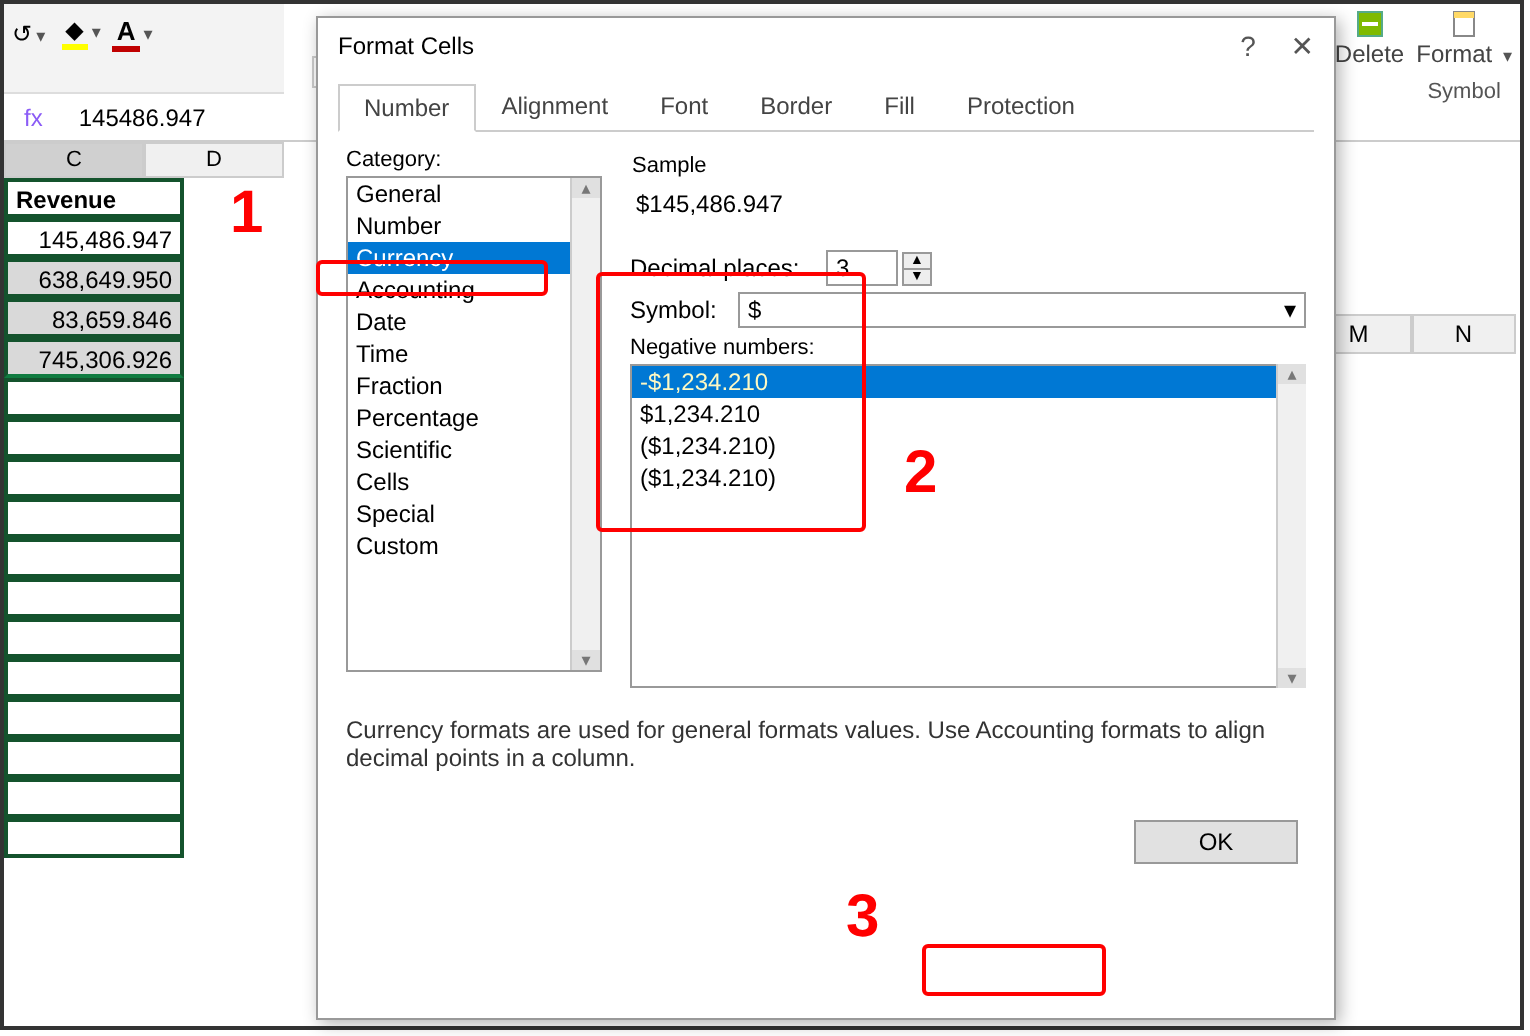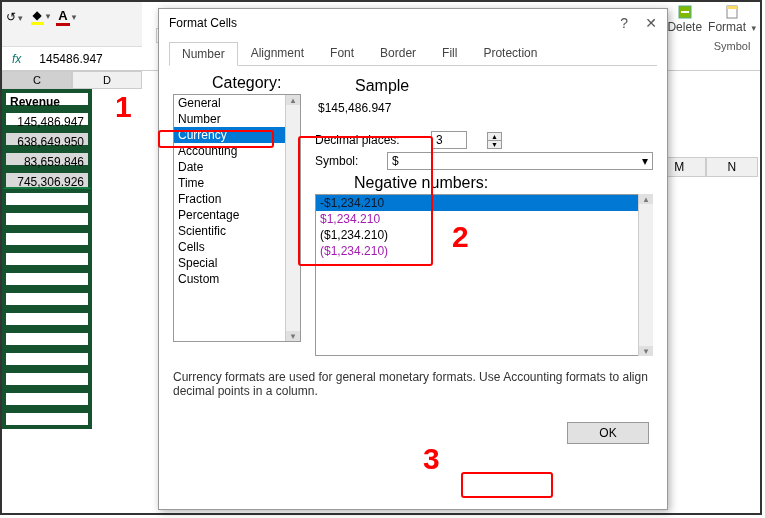--- a/index.html
+++ b/index.html
@@ -13,62 +13,62 @@
 .ribbon-icon { width: 16px; height: 16px; }
 .dialog-launcher { font-size: 10px; color: #666; padding: 1px 3px; border: 1px solid #ccc; background: #fff; margin-left: 80px; margin-top: 24px; }
 .small-a { font-size: 13px; }
 .fill-color { border-bottom: 3px solid #ffff00; padding: 0 2px; }
 .font-color { border-bottom: 3px solid #c00000; padding: 0 2px; color: #000; font-weight: bold;}
 .dd { font-size: 9px; margin-left: 2px; color: #555; }
 .ribbon-hint { color: #555; font-size: 11px; margin-top: 2px; }
 
 
 .fbar { display: flex; align-items: center; height: 24px; border-bottom: 1px solid #ccc; background: #fff; }
-.fx { font-style: italic; color: #0f766e; padding: 0 10px; }
+.fx { color: #8b5cf6; padding: 0 10px; }
 .fval { padding: 0 8px; }
 
 
 .sheet { position: absolute; left: 0; top: 69px; width: 140px; }
 .colhdr { display: flex; }
 .colhdr div { flex: 1; text-align: center; background: #f0f0f0; border: 1px solid #ccc; font-size: 11px; padding: 2px 0; }
 .colhdr div.sel { background: #d0d0d0; }
-.cell { border: 4px solid #14532d; padding: 2px 4px; height: 20px; text-align: right; font-size: 12px; background: #fff; }
+.cell { border: 2px solid #14532d; padding: 2px 4px; height: 20px; text-align: right; font-size: 12px; background: #fff; }
 .cell.hdr { font-weight: bold; text-align: left; }
 .cell.sel { background: #d9d9d9; }
 .sheet-right { position: absolute; top: 155px; right: 2px; width: 105px; display:flex; }
 .sheet-right div { flex:1; text-align:center; border:1px solid #ccc; background:#f0f0f0; padding:2px 0; }
 
 
 .dialog { position: absolute; left: 156px; top: 6px; width: 510px; height: 502px; background: #fff; border: 1px solid #999; box-shadow: 2px 2px 8px rgba(0,0,0,.3); }
 .dlg-title { display: flex; justify-content: space-between; align-items: center; padding: 6px 10px; font-size: 13px; }
 .dlg-title .ctrls span { margin-left: 14px; font-size: 14px; color: #555; cursor: default; }
 .tabs { display: flex; border-bottom: 1px solid #ccc; margin: 4px 10px 0; }
 .tab { padding: 4px 12px; border: 1px solid transparent; color: #444; }
 .tab.active { border: 1px solid #ccc; border-bottom: 1px solid #fff; background: #fff; position: relative; top: 1px; }
 .dlg-body { padding: 8px 14px; display: flex; gap: 14px; }
 .col-left { width: 128px; }
-.lbl { font-size: 16px; margin-bottom: 2px; display: block; margin-left: 39px; }
+.lbl { font-size: 11px; margin-bottom: 2px; display: block; }
 .catlist { border: 1px solid #999; height: 248px; overflow-y: auto; background:#fff; position: relative; }
 .catlist::-webkit-scrollbar { width: 16px; }
 .catitem { padding: 1px 4px; font-size: 12px; }
 .catitem.sel { background: #0078d4; color: #fff; }
 .col-right { flex: 1; }
 .sample-box { border: 1px solid transparent; padding: 2px 0 8px; }
 .sample-val { padding: 4px 2px; }
-.row { display: flex; align-items: center; margin: 3px 0; gap: 20px; }
+.row { display: flex; align-items: center; margin: 3px 0; gap: 2px; }
 .row label { width: 96px; }
 .spin { width: 36px; border: 1px solid #999; padding: 1px 4px; background:#fff; }
 .spinbtns { display: flex; flex-direction: column; border: 1px solid #999; }
 .spinbtns span { font-size: 7px; line-height: 7px; padding: 0 3px; background:#eee; border-bottom:1px solid #999; }
 .spinbtns span:last-child { border-bottom:none;}
 .sym-sel { flex:1; border:1px solid #999; padding:1px 4px; display:flex; justify-content:space-between; background:#fff; }
 .neglist { border:1px solid #999; height: 162px; background:#fff; overflow:auto; margin-top:2px; }
 .negitem { padding: 1px 4px; }
-.negitem.sel { background:#0078d4; color:#0f172a; }
-.negitem.red { color:#a21caf; }
+.negitem.sel { background:#0078d4; color:#fef9c3; }
+.negitem.red { color:#000000; }
 .desc { padding: 6px 14px 4px; font-size: 12px; color:#333; clear:both;}
 .dlg-btns { display:flex; justify-content:flex-end; gap:10px; padding: 20px 18px 12px; }
 .btn { width:82px; padding:3px 0; text-align:center; border:1px solid #999; background:#e6e6e6; }
 .btn.ok { background:#e1e1e1; }
 
 
 .anno-num { position: absolute; color: #ff0000; font-weight: bold; font-family: Arial; }
 .anno-box { position: absolute; border: 2px solid #ff0000; border-radius: 3px; pointer-events:none; }
 
 .cat-scroll { position:absolute; right:0; top:0; bottom:0; width:15px; background:#f0f0f0; border-left:1px solid #ccc; display:flex; flex-direction:column; justify-content:space-between;}
@@ -208,21 +208,21 @@
             <div class="negitem">($1,234.210)</div>
             <div class="negitem red">($1,234.210)</div>
             <div class="neg-scroll">
                 <span>▴</span>
                 <span>▾</span>
               </div>
           </div>
         </div>
       </div>
     </div>
-    <div class="desc">Currency formats are used for general monetary formats.  Use Accounting formats to align decimal points in a column.</div>
+    <div class="desc">Currency formats are used for general formats values.  Use Accounting formats to align decimal points in a column.</div>
     <div class="dlg-btns">
       <div class="btn ok">OK</div>
     </div>
   </div>
 
   <span class="anno-num" style="left:113px; top:88px; font-size:30px;">1</span>
   <div class="anno-box" style="left:156px; top:128px; width:116px; height:18px;"></div>
 
   <span class="anno-num" style="left:450px; top:218px; font-size:30px;">2</span>
   <div class="anno-box" style="left:296px; top:134px; width:135px; height:130px;"></div>

